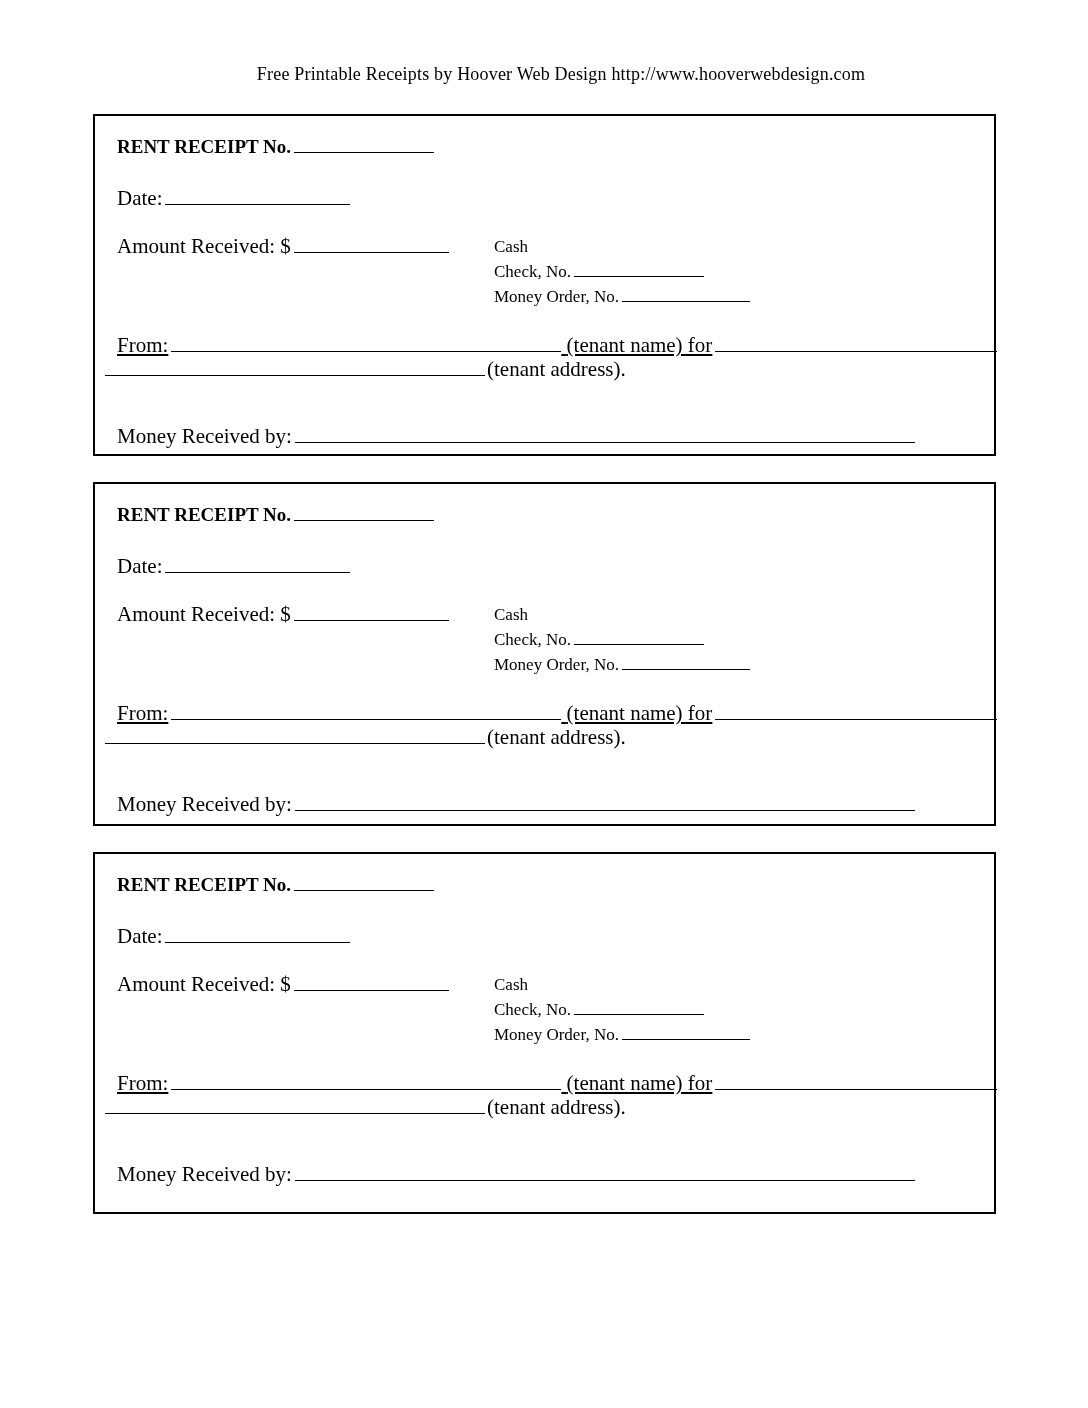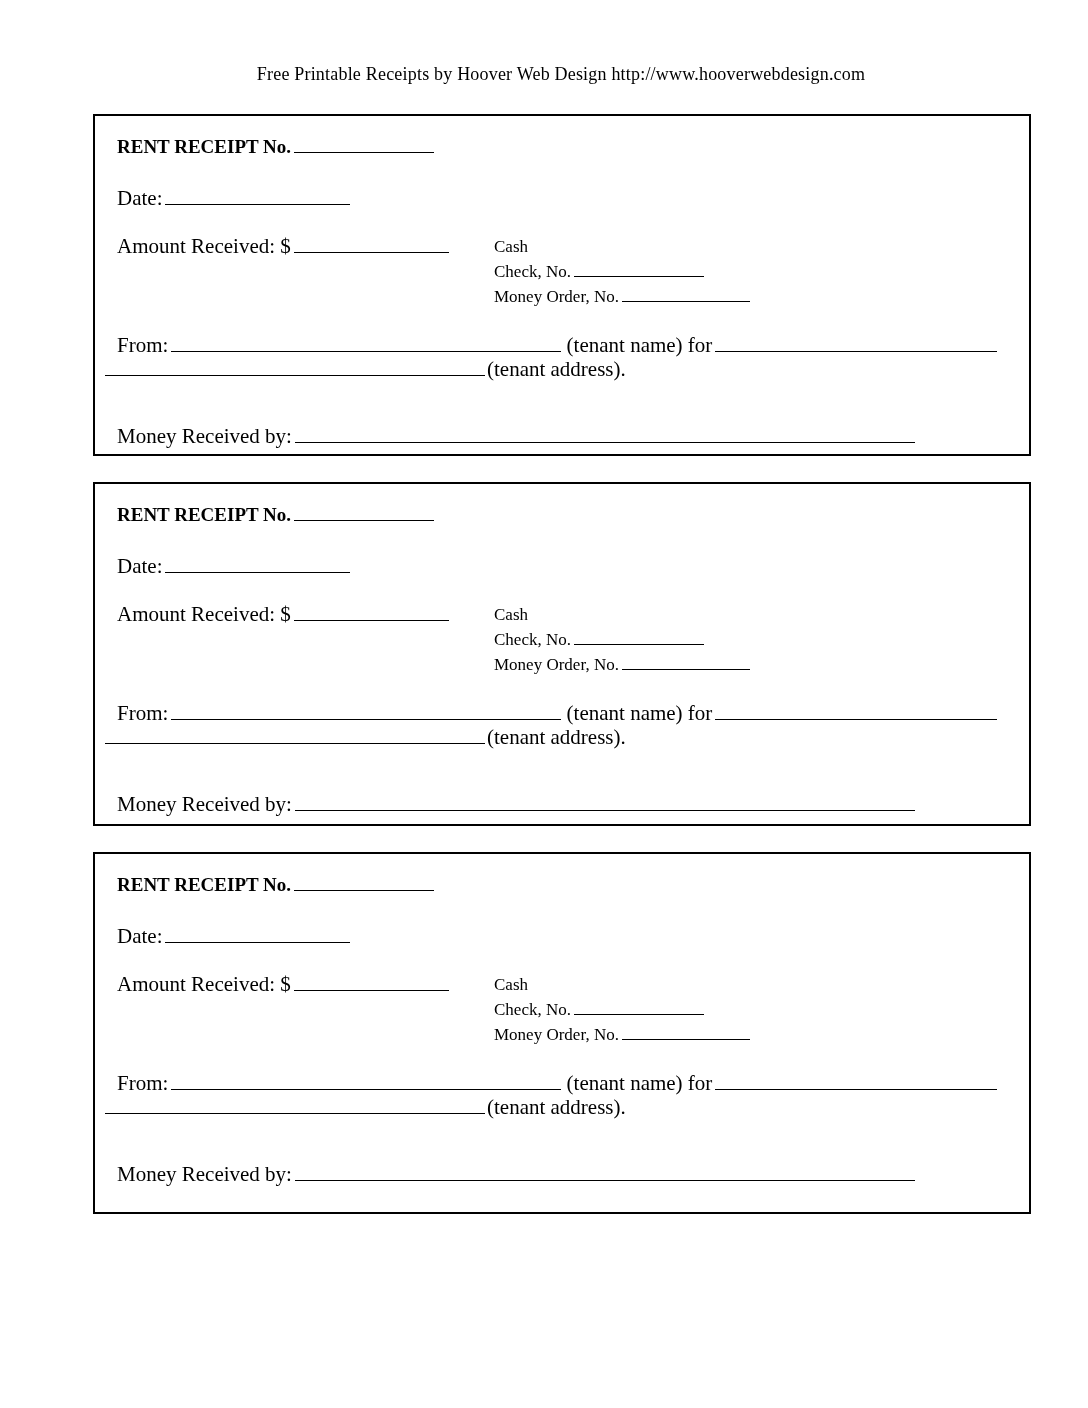--- a/index.html
+++ b/index.html
@@ -22,37 +22,36 @@
     text-align: center;
     font-size: 18px;
     letter-spacing: 0.2px;
   }
   .receipt {
     position: absolute;
     left: 93px;
     width: 899px;
     border: 2px solid #000000;
     background: #ffffff;
-    padding-left: 35px;
   }
   .r1 { top: 114px;  height: 338px; }
   .r2 { top: 482px;  height: 340px; }
   .r3 { top: 852px;  height: 358px; }
 
   .row {
     position: absolute;
     left: 22px;
     font-size: 21px;
     white-space: nowrap;
   }
   .row-title    { top: 20px; font-weight: bold; font-size: 19px; }
   .row-date     { top: 70px; }
   .row-amount   { top: 118px; text-align: right; }
   .cash-col     { position: absolute; left: 399px; top: 118px; font-size: 17px; line-height: 25px; white-space: nowrap; }
-  .row-from     { top: 217px; }
+  .row-from     { top: 217px; text-decoration: underline; }
   .row-address  { top: 241px; left: 10px; }
   .row-received { top: 308px; }
 
   .blank {
     display: inline-block;
     height: 14px;
     border-bottom: 1.5px solid #000000;
     margin-left: 3px;
     vertical-align: baseline;
   }

